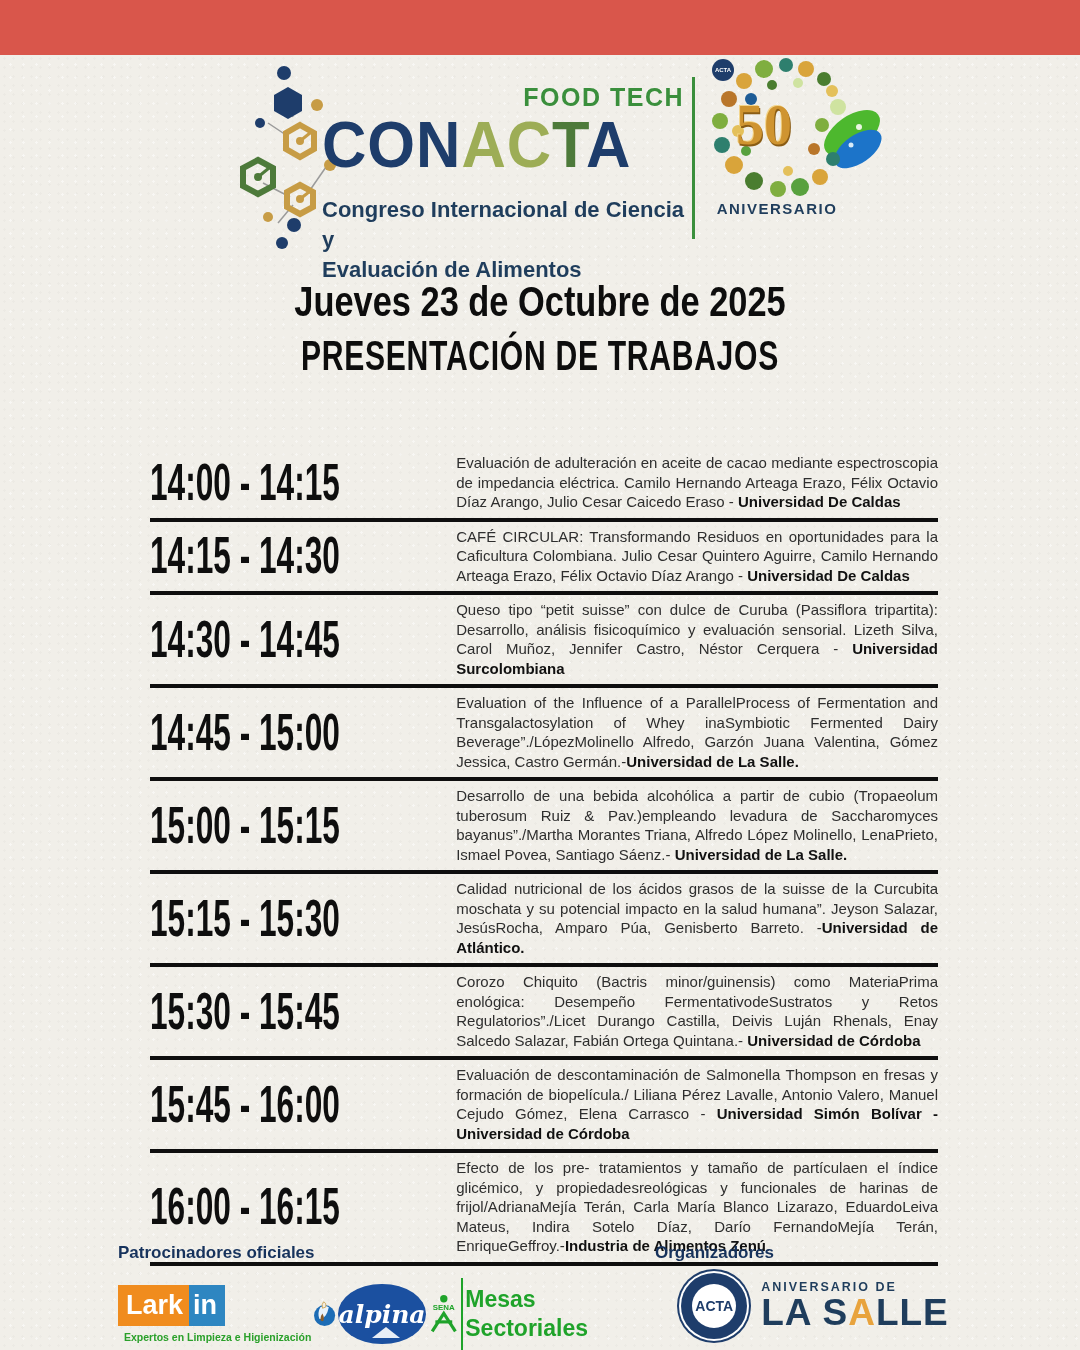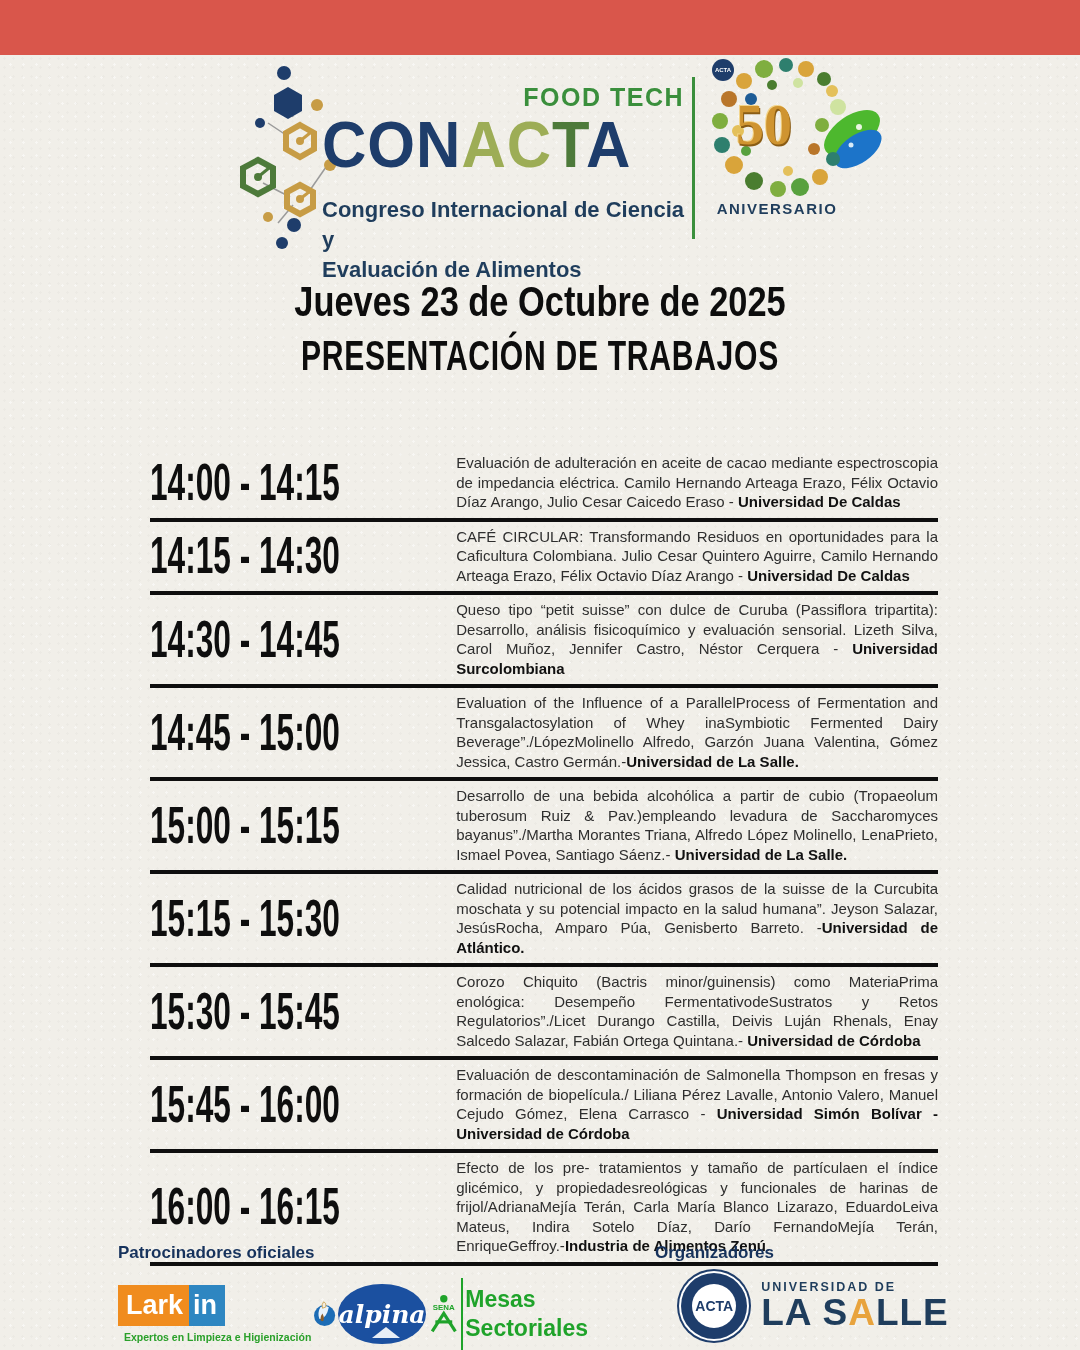--- a/index.html
+++ b/index.html
@@ -252,21 +252,21 @@
       </div>
     </div>
 
     <div class="organizers">
       <div class="f-head">Organizadores</div>
       <div class="logos">
         <div class="acta-ring">
           <div class="inner">ACTA</div>
         </div>
         <div class="lasalle">
-          <div class="u">UNIVERSIDAD DE</div>
+          <div class="u">ANIVERSARIO DE</div>
           <div class="big"><span>LA S</span><span class="gold">A</span><span>LLE</span></div>
         </div>
       </div>
     </div>
 
   </footer>
 
 </div>
 
 </body></html>

